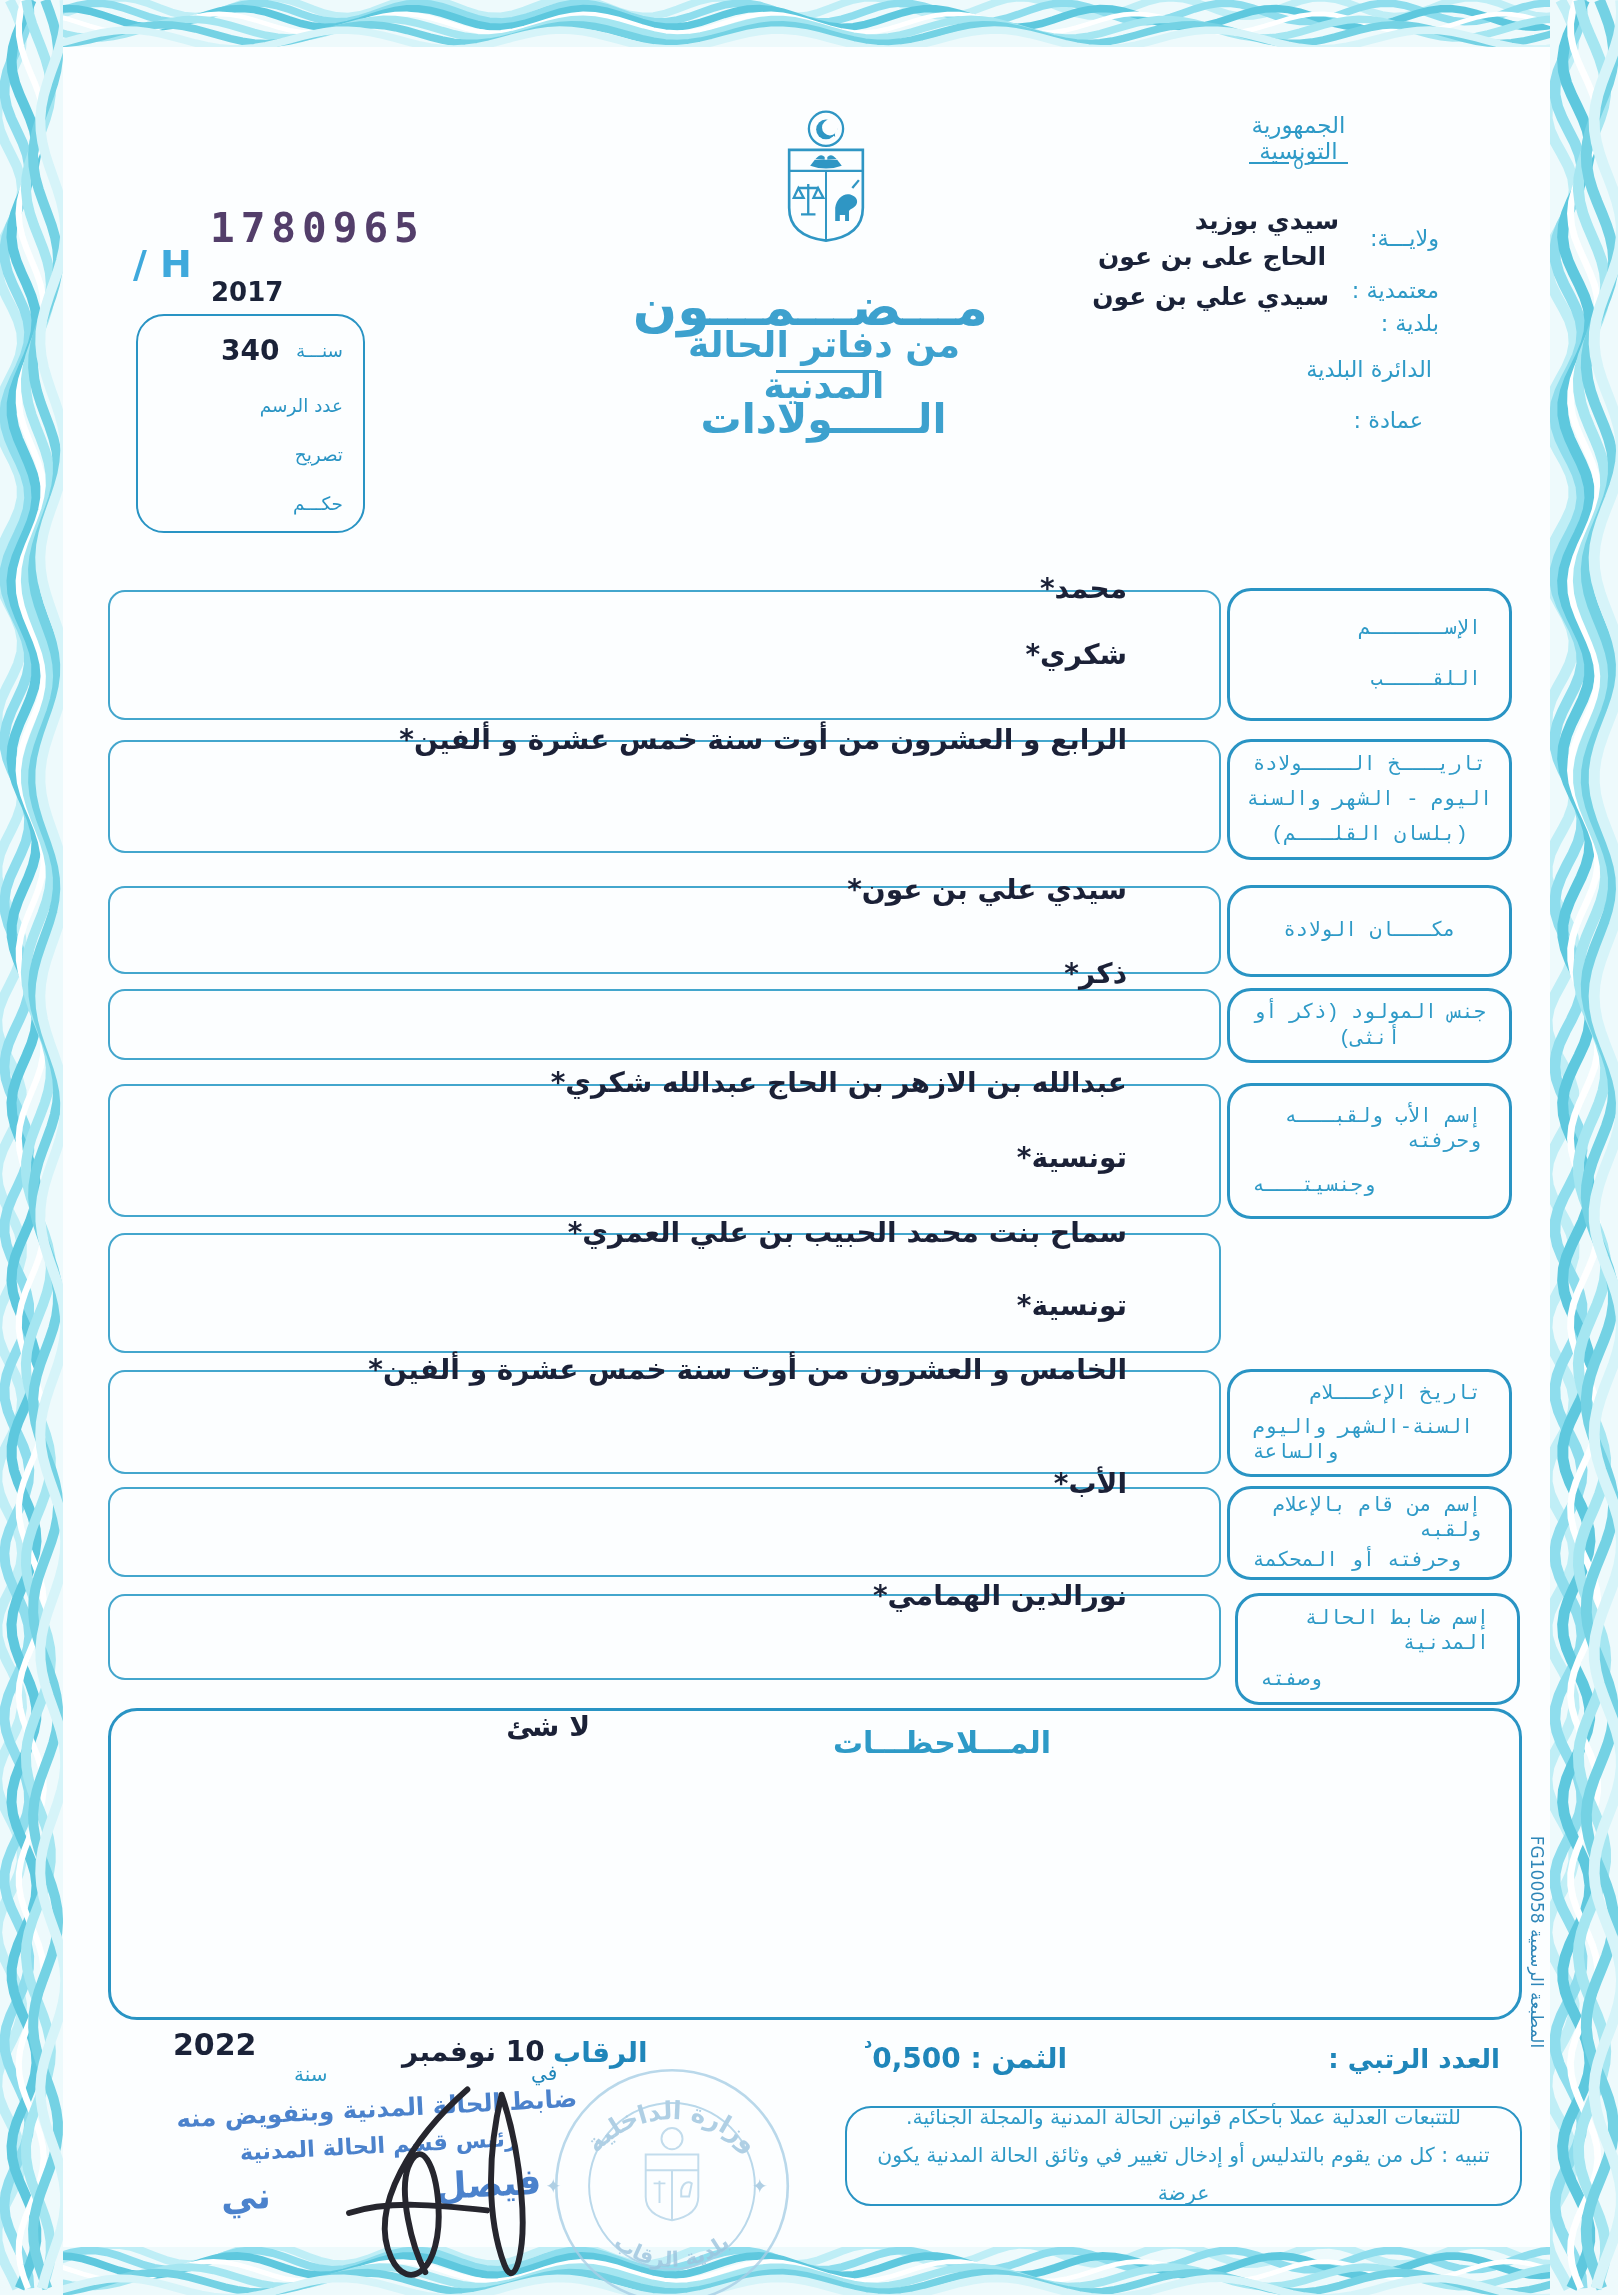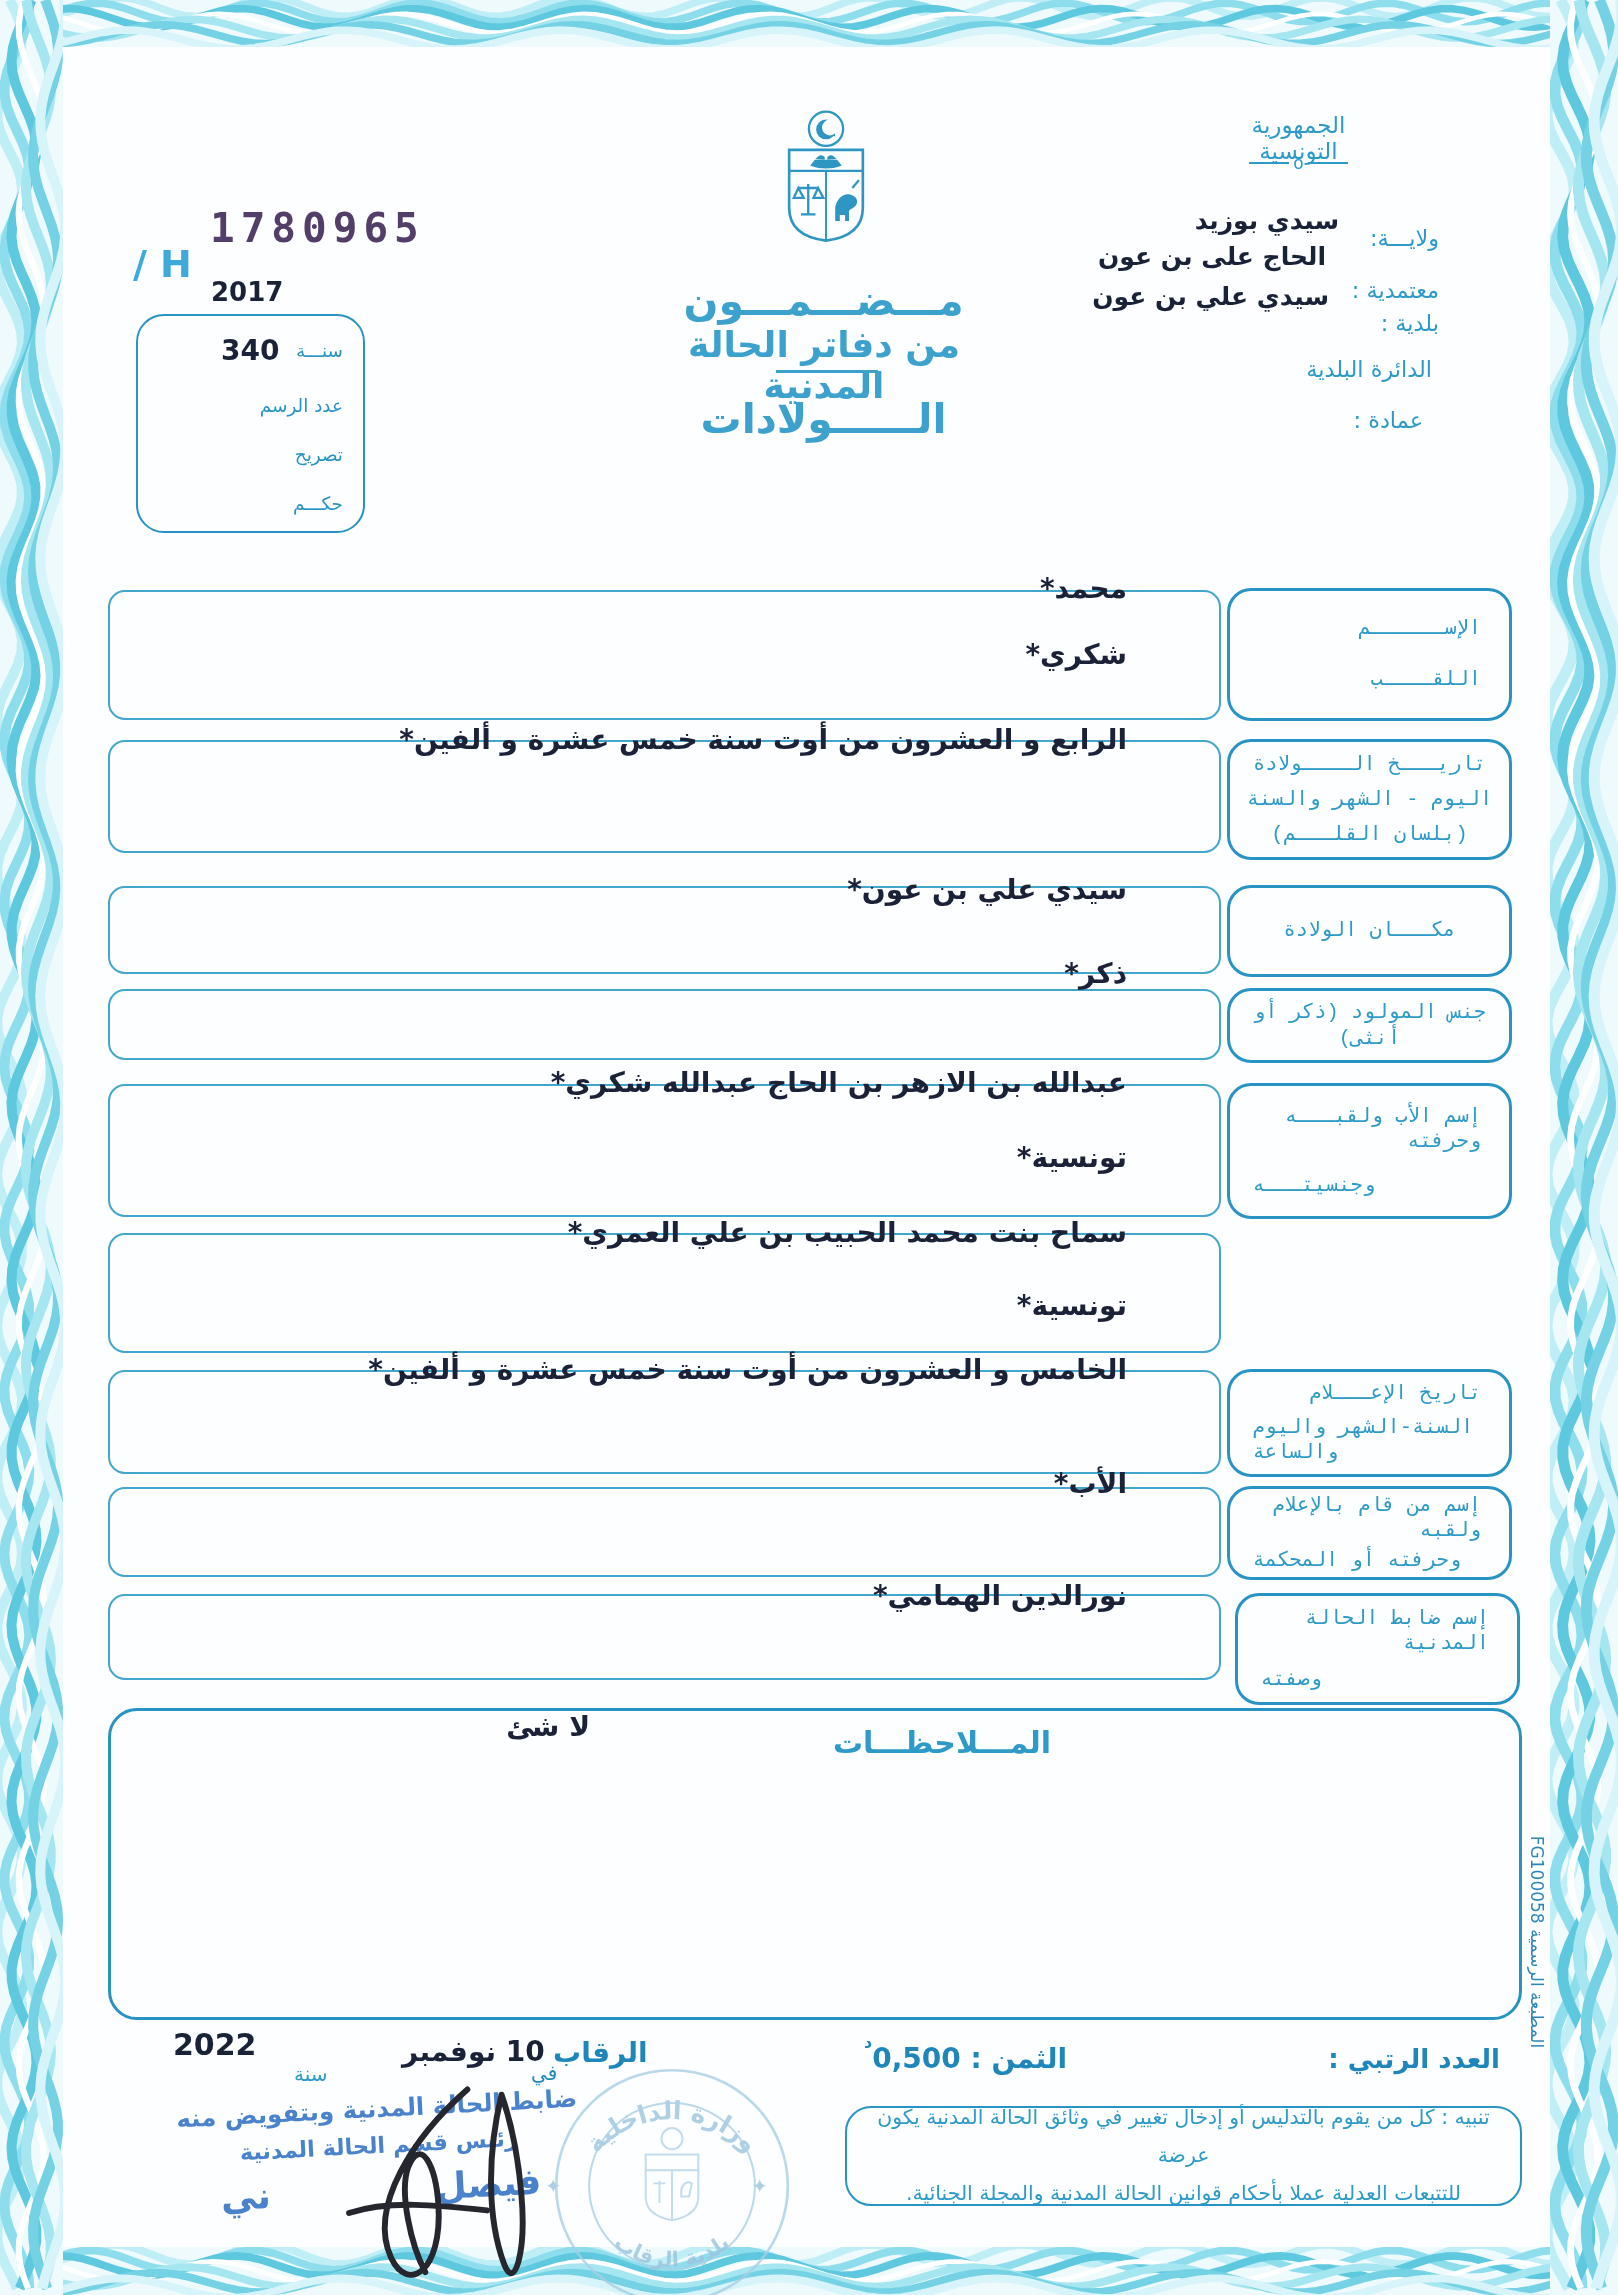--- a/index.html
+++ b/index.html
@@ -31,21 +31,21 @@
                   font-size:23px; color:#2e9ac7; }
   .hdr-divider  { position:absolute; left:1249px; top:153px; width:99px; display:flex; align-items:center;
                   justify-content:center; color:#2e9ac7; font-size:17px; gap:4px; }
   .hdr-divider::before, .hdr-divider::after { content:""; flex:1; border-top:2px solid #2e9ac7; }
   .hlabel { position:absolute; color:#2e9ac7; font-size:22.4px; white-space:nowrap; }
   .hvalue { position:absolute; color:#1a2238; font-size:25px; font-weight:bold; white-space:nowrap; }
 
   
   .emblem { position:absolute; left:776px; top:109px; }
   .title-1 { position:absolute; left:659px; top:277px; width:329px; text-align:center;
-             font-size:41px; font-weight:bold; color:#3da1ce; }
+             font-size:52px; font-weight:bold; color:#3da1ce; }
   .title-2 { position:absolute; left:646px; top:324px; width:356px; text-align:center;
              font-size:36px; font-weight:bold; color:#3da1ce; }
   .title-underline { position:absolute; left:776px; top:370px; width:102px; height:2.6px; background:#3da1ce; }
   .title-3 { position:absolute; left:659px; top:395px; width:329px; text-align:center;
              font-size:41px; font-weight:bold; color:#3da1ce; }
 
   
   .vbox { position:absolute; left:108px; width:1113px; border:2px solid #43a6cd; border-radius:17px; background:transparent; }
   .lbox { position:absolute; left:1227px; width:285px; border:3.3px solid #2994c4; border-radius:24px;
           display:flex; flex-direction:column; justify-content:space-evenly; color:#2e9ac7; font-size:20.4px;font-family:Liberation Mono, monospace; }
@@ -257,22 +257,22 @@
     <span>الثمن :</span>
     <span>0,500</span><sup>د</sup>
   </span>
   <span class="f-place">الرقاب</span>
   <span class="f-in">في</span>
   <span class="f-daymonth">10 نوفمبر</span>
   <span class="f-sana">سنة</span>
   <span class="f-year">2022</span>
 
   <div class="notice-box">
+    <span>للتتبعات العدلية عملا بأحكام قوانين الحالة المدنية والمجلة الجنائية.</span>
     <span>تنبيه : كل من يقوم بالتدليس أو إدخال تغيير في وثائق الحالة المدنية يكون عرضة</span>
-    <span>للتتبعات العدلية عملا بأحكام قوانين الحالة المدنية والمجلة الجنائية.</span>
   </div>
 
   <svg class="round-stamp" width="250" height="250" viewBox="0 0 380 380">
     <defs>
       <path id="arcTop" d="M 45 200 A 150 150 0 0 1 335 200"></path>
       <path id="arcBot" d="M 58 215 A 138 138 0 0 0 322 215"></path>
     </defs>
     <circle cx="190" cy="190" r="176" fill="none" stroke="#a9cfe6" stroke-width="4"></circle>
     <circle cx="190" cy="190" r="126" fill="none" stroke="#a9cfe6" stroke-width="3"></circle>
     <text font-size="38" fill="#9cc4de" font-weight="bold">

